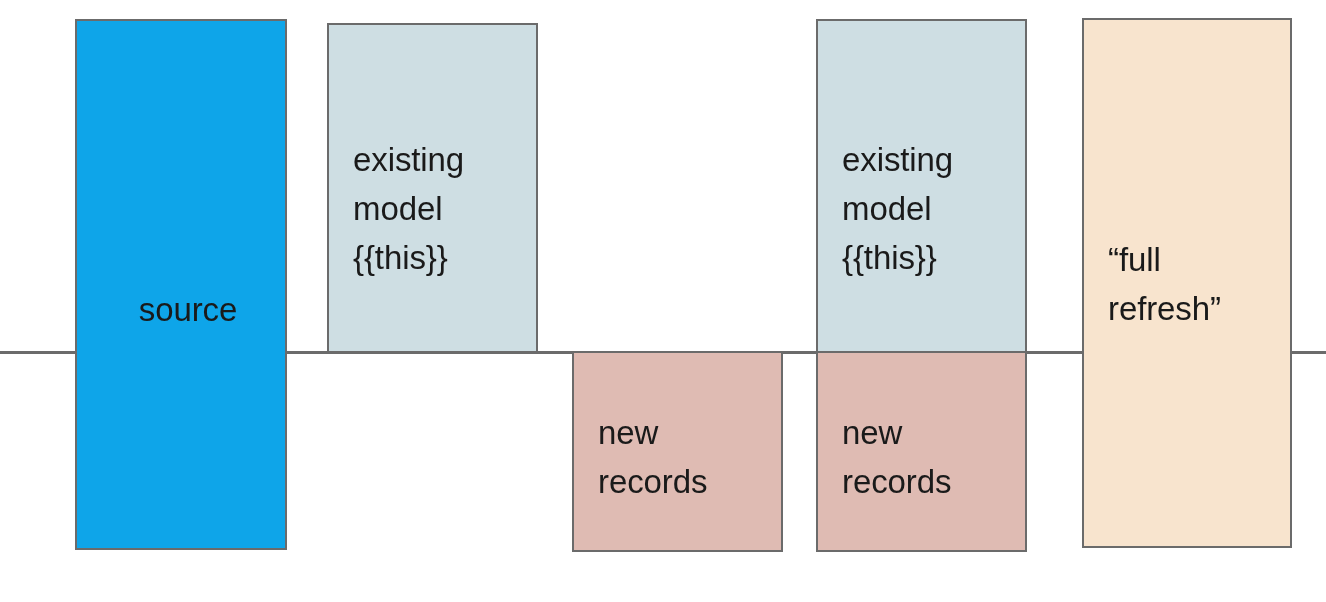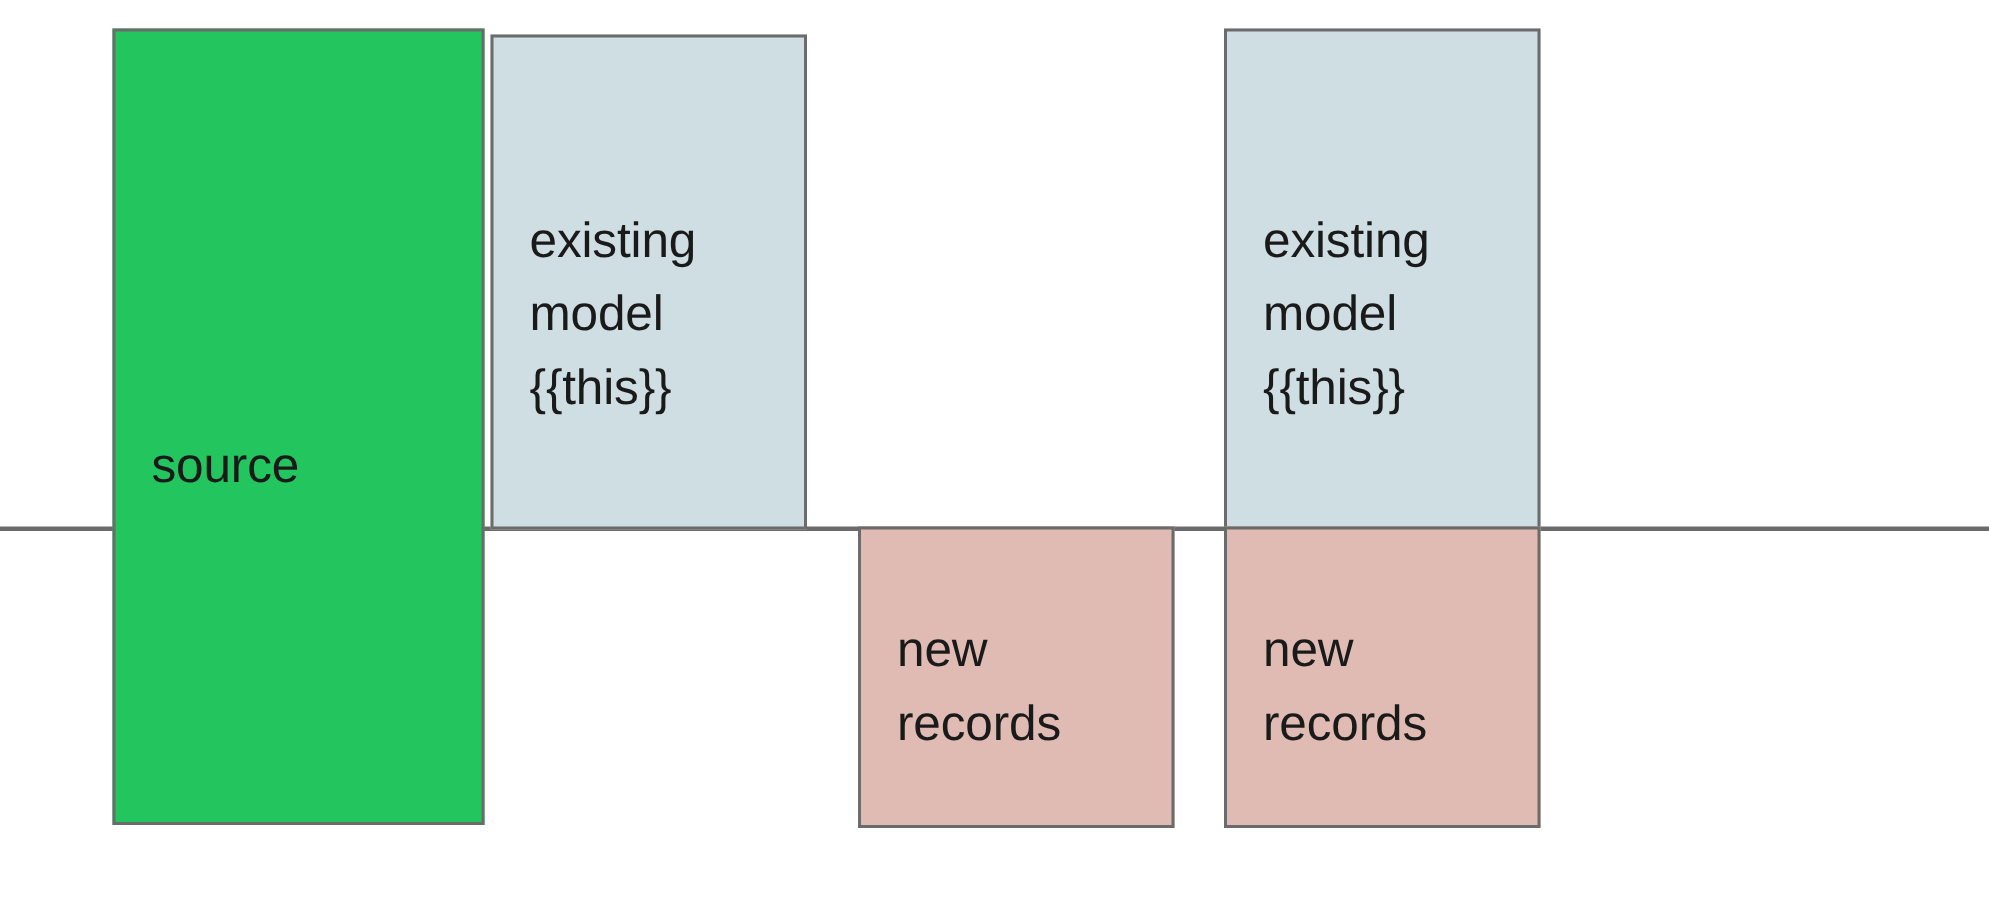--- a/index.html
+++ b/index.html
@@ -49,24 +49,25 @@
     left: 24px;
     right: 10px;
     display: block;
     white-space: pre-line;
   }
 
   
   #block-source {
     left: 35px;
     top: 19px;
-    width: 248px;
+    width: 212px;
     height: 531px;
-    background: #22c55e;
+    background: #0ea5e9;
     z-index: 3;
+    text-align: center;
   }
   #block-source .block-label { top: 264px; }
 
   #block-existing-model-1 {
     left: 287px;
     top: 23px;
     width: 211px;
     height: 330px;
     background: #cedee3;
     z-index: 3;
@@ -139,14 +140,18 @@
     <span class="block-label">existing
 model
 {{this}}</span>
   </div>
 
   <div class="block" id="block-new-records-2">
     <span class="block-label">new
 records</span>
   </div>
 
+  <div class="block" id="block-full-refresh">
+    <span class="block-label">“full
+refresh”</span>
+  </div>
 
 </div>
 
 </body></html>

